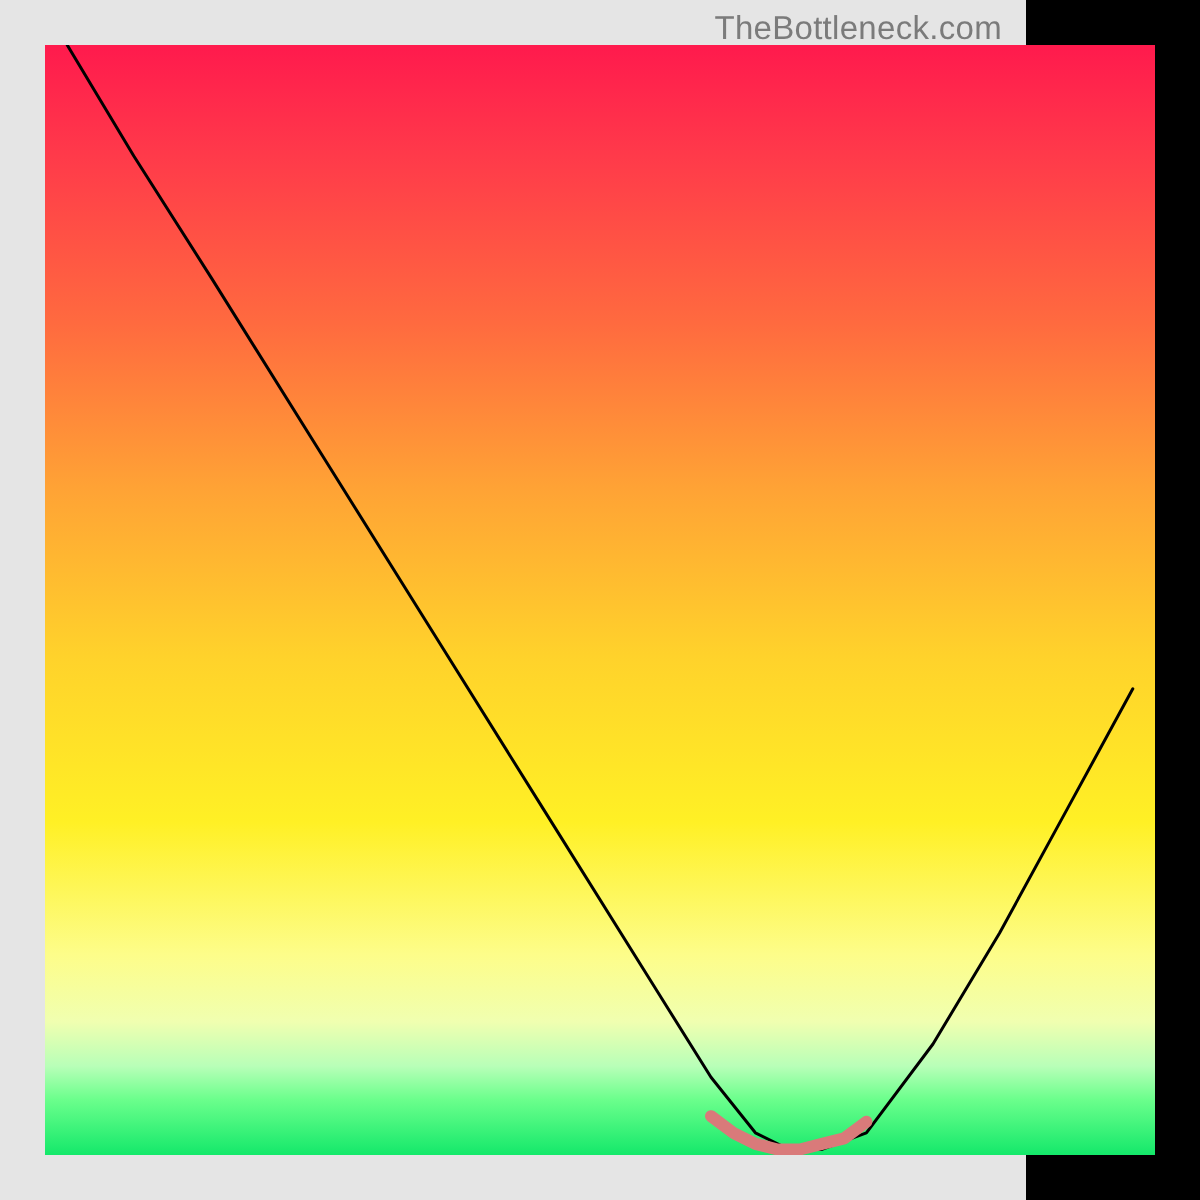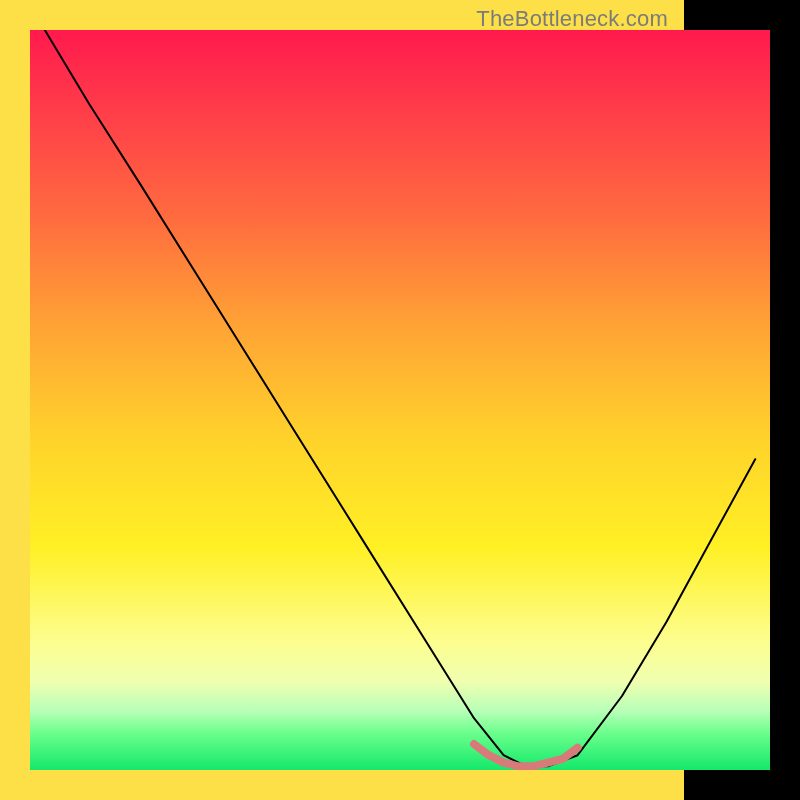--- a/index.html
+++ b/index.html
@@ -8,21 +8,21 @@
     width: 800px;
     height: 800px;
     overflow: hidden;
     background: #000;
     font-family: Arial, Helvetica, sans-serif;
   }
   .frame {
     position: relative;
     width: 684px;
     height: 800px;
-    background: #fde047;
+    background: #e5e5e5;
   }
   .plot-area {
     position: absolute;
     left: 30px;
     top: 30px;
     width: 740px;
     height: 740px;
     background: linear-gradient(to bottom,
       #ff1a4d 0%,
       #ff3a4a 10%,

